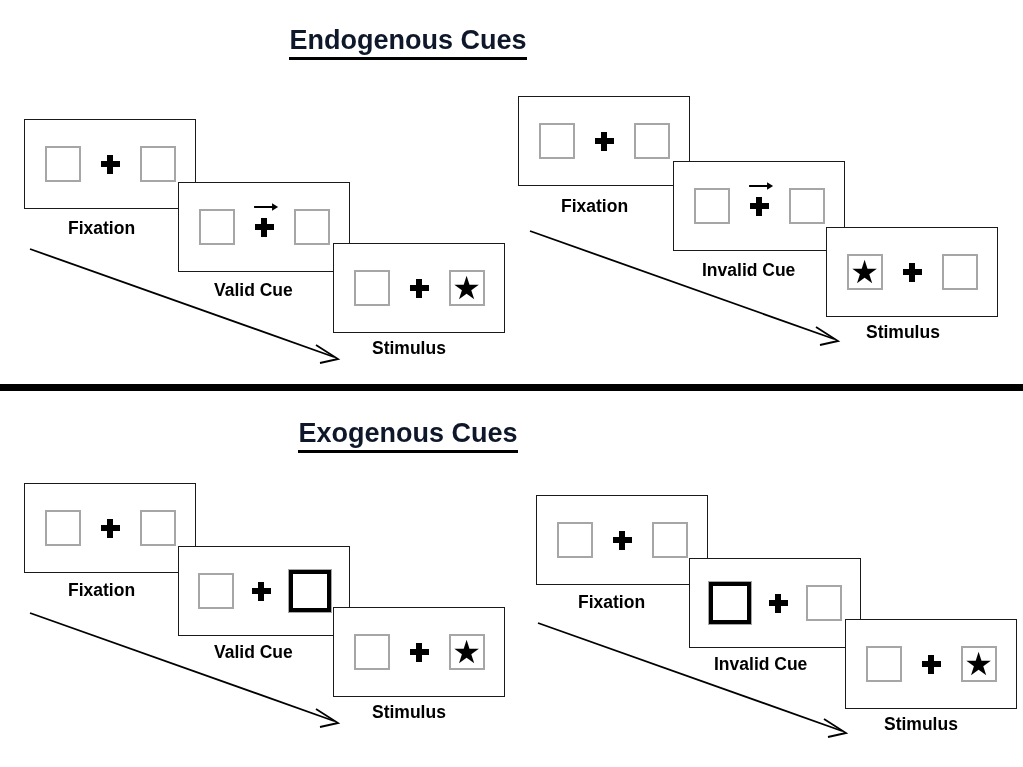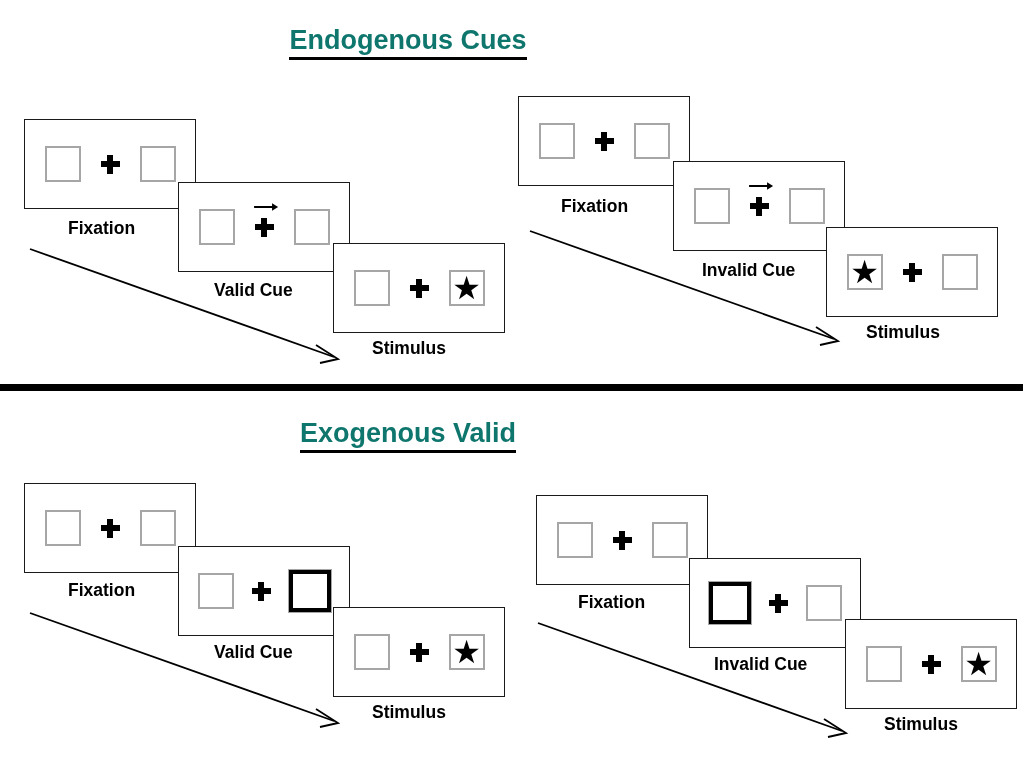--- a/index.html
+++ b/index.html
@@ -16,21 +16,21 @@
   }
 
   
   .section-title {
     position: absolute;
     left: 0;
     width: 816px;
     text-align: center;
     font-size: 27px;
     font-weight: bold;
-    color: #0f766e;
+    color: #0f172a;
     letter-spacing: 0px;
   }
   .section-title span {
     border-bottom: 3px solid #000000;
     padding-bottom: 1px;
     display: inline-block;
   }
 
   
   .divider-bar {
@@ -217,21 +217,21 @@
 <div class="stage-label" style="left:866px; top:322px;">Stimulus</div>
 
 <svg class="flow-arrow" style="left:528px; top:227px;" width="320" height="120" viewBox="0 0 320 120">
   <line x1="2" y1="4" x2="306" y2="112" stroke="#000" stroke-width="1.8"></line>
   <polyline points="288,100 310,114 292,118" fill="none" stroke="#000" stroke-width="1.8"></polyline>
 </svg>
 
 <div class="divider-bar" style="top:384px;"></div>
 
 <div class="section-title" style="top:418px;">
-  <span>Exogenous Valid</span>
+  <span>Exogenous Cues</span>
 </div>
 
 <div class="frame" style="left:24px; top:483px; width:172px; height:90px;">
   <div class="frame-inner" style="gap:20px;">
     <div class="box" style="width:36px;height:36px;"></div>
     <div class="plus" style="width:19px;height:19px;">
       <div style="position:absolute;left:6.5px;top:0;width:6px;height:19px;background:#000;"></div>
       <div style="position:absolute;left:0;top:6.5px;width:19px;height:6px;background:#000;"></div>
     </div>
     <div class="box" style="width:36px;height:36px;"></div>

